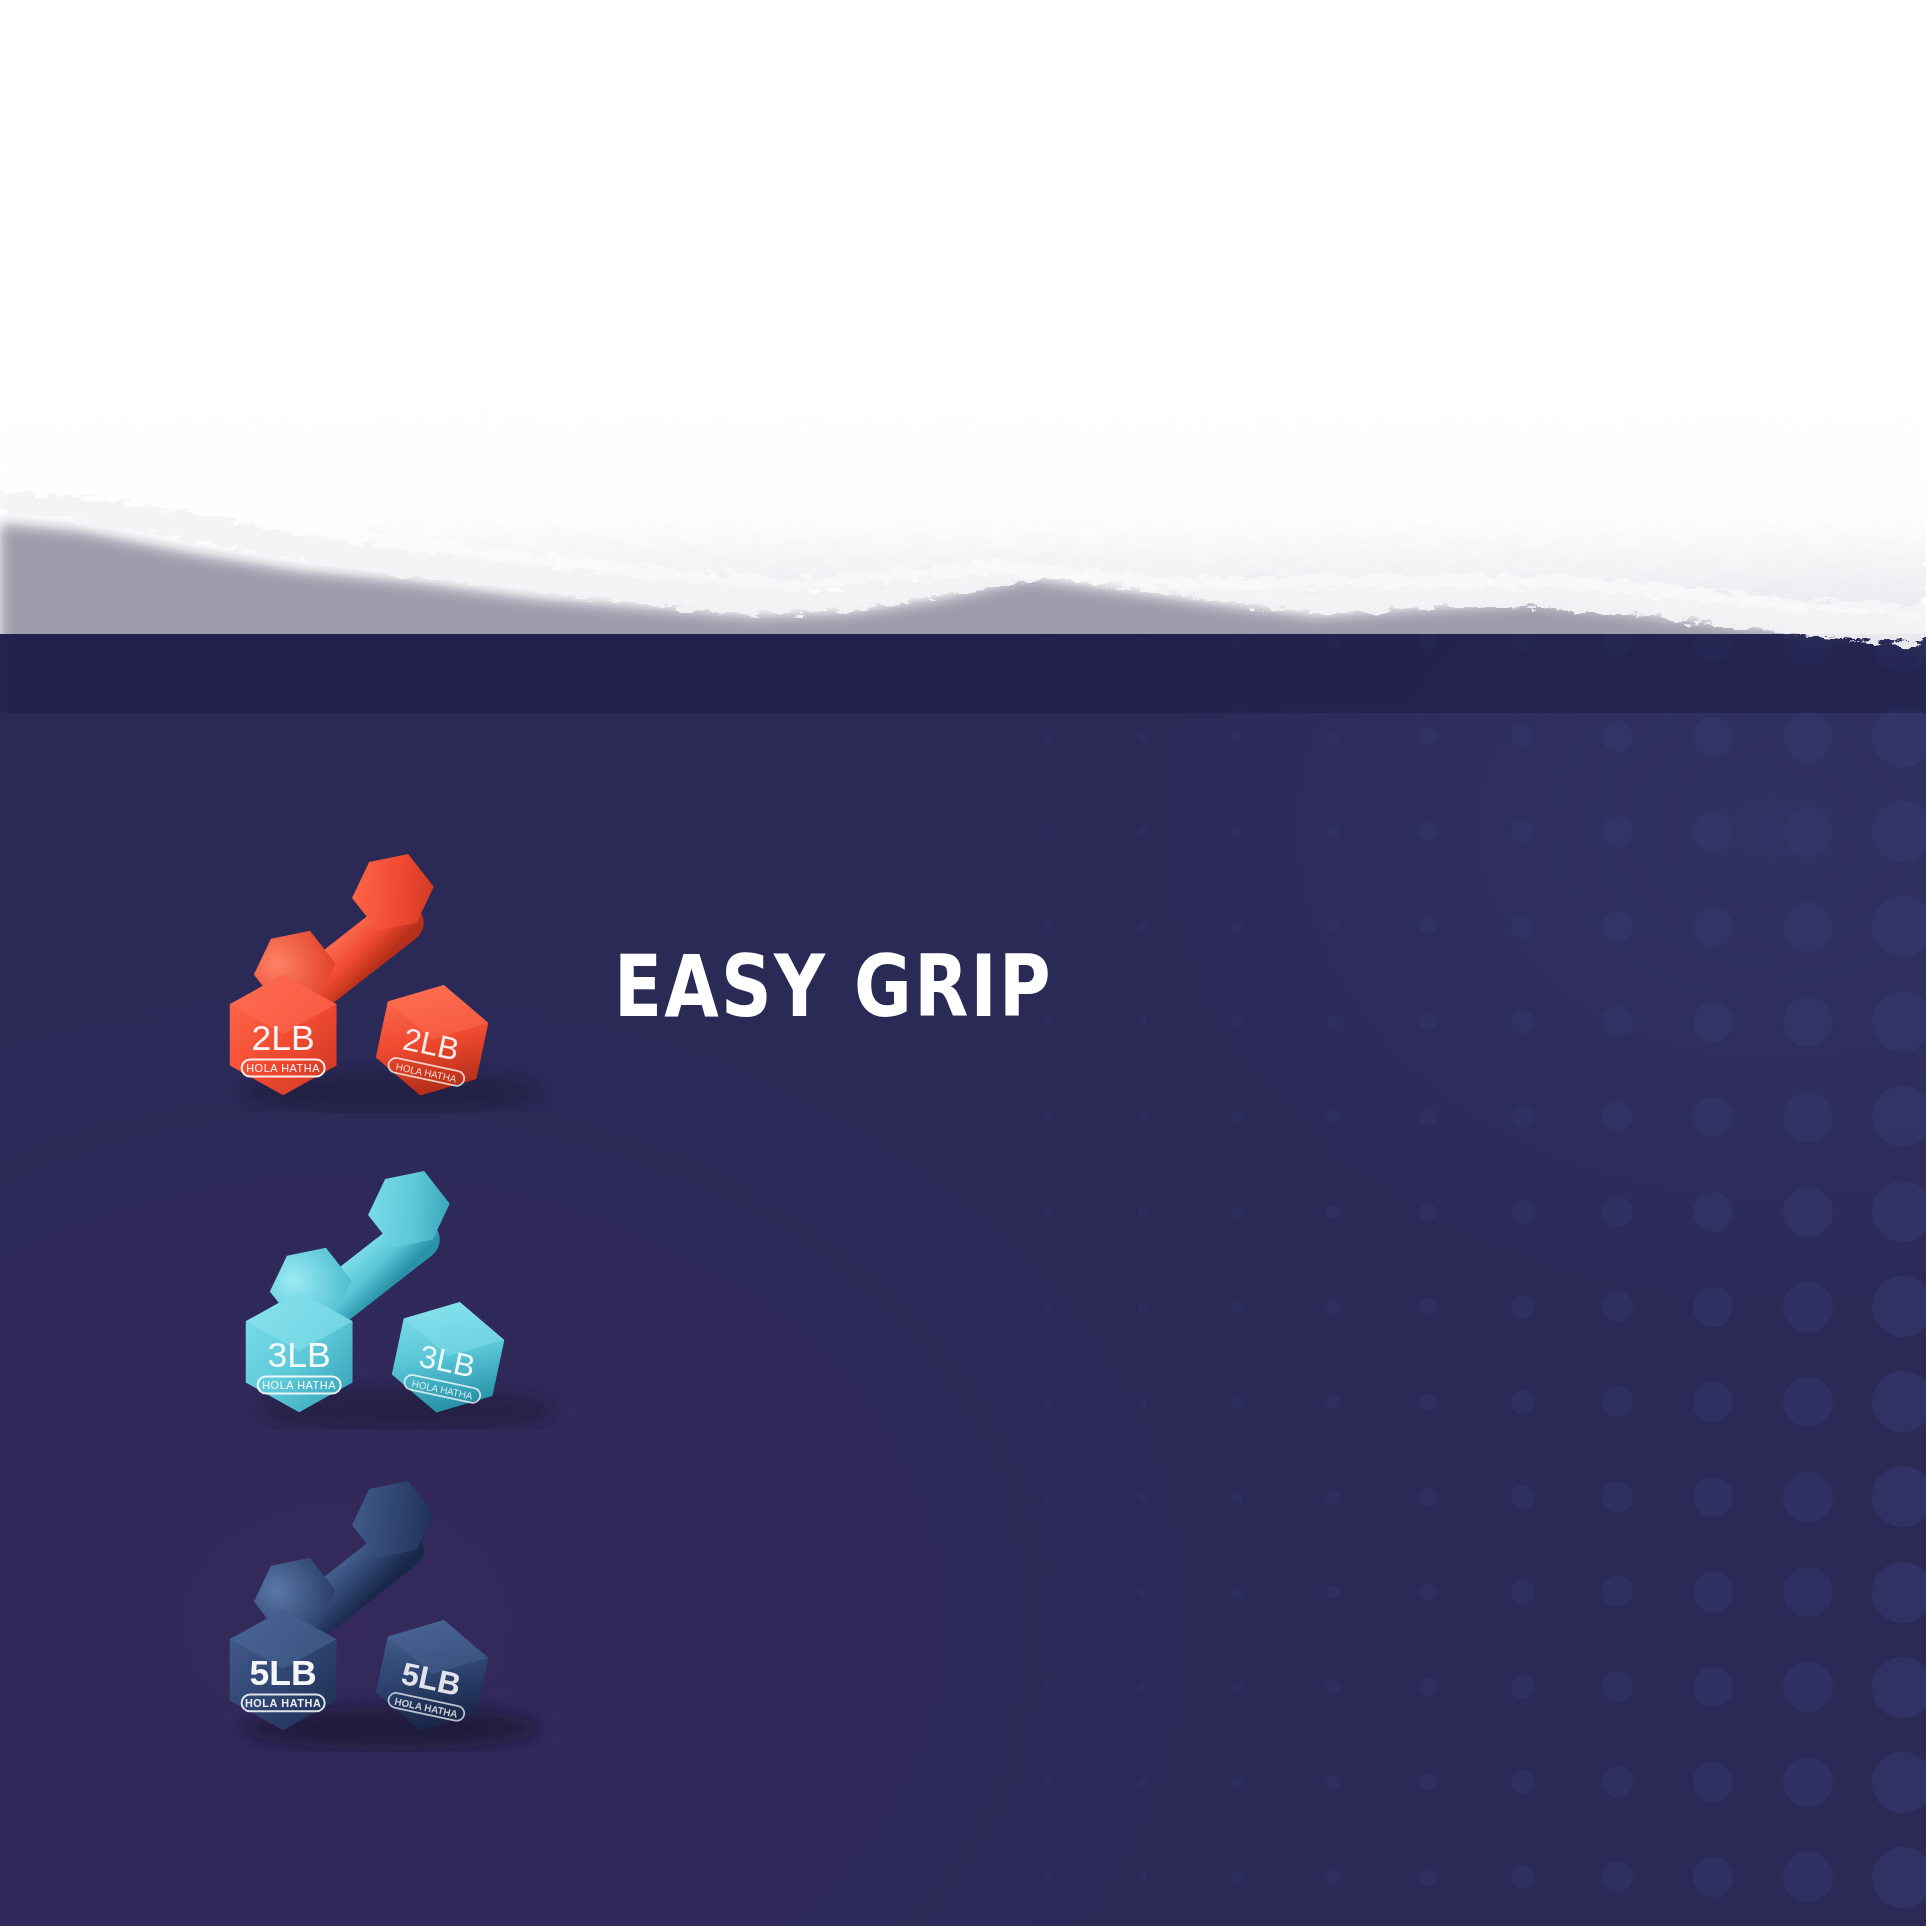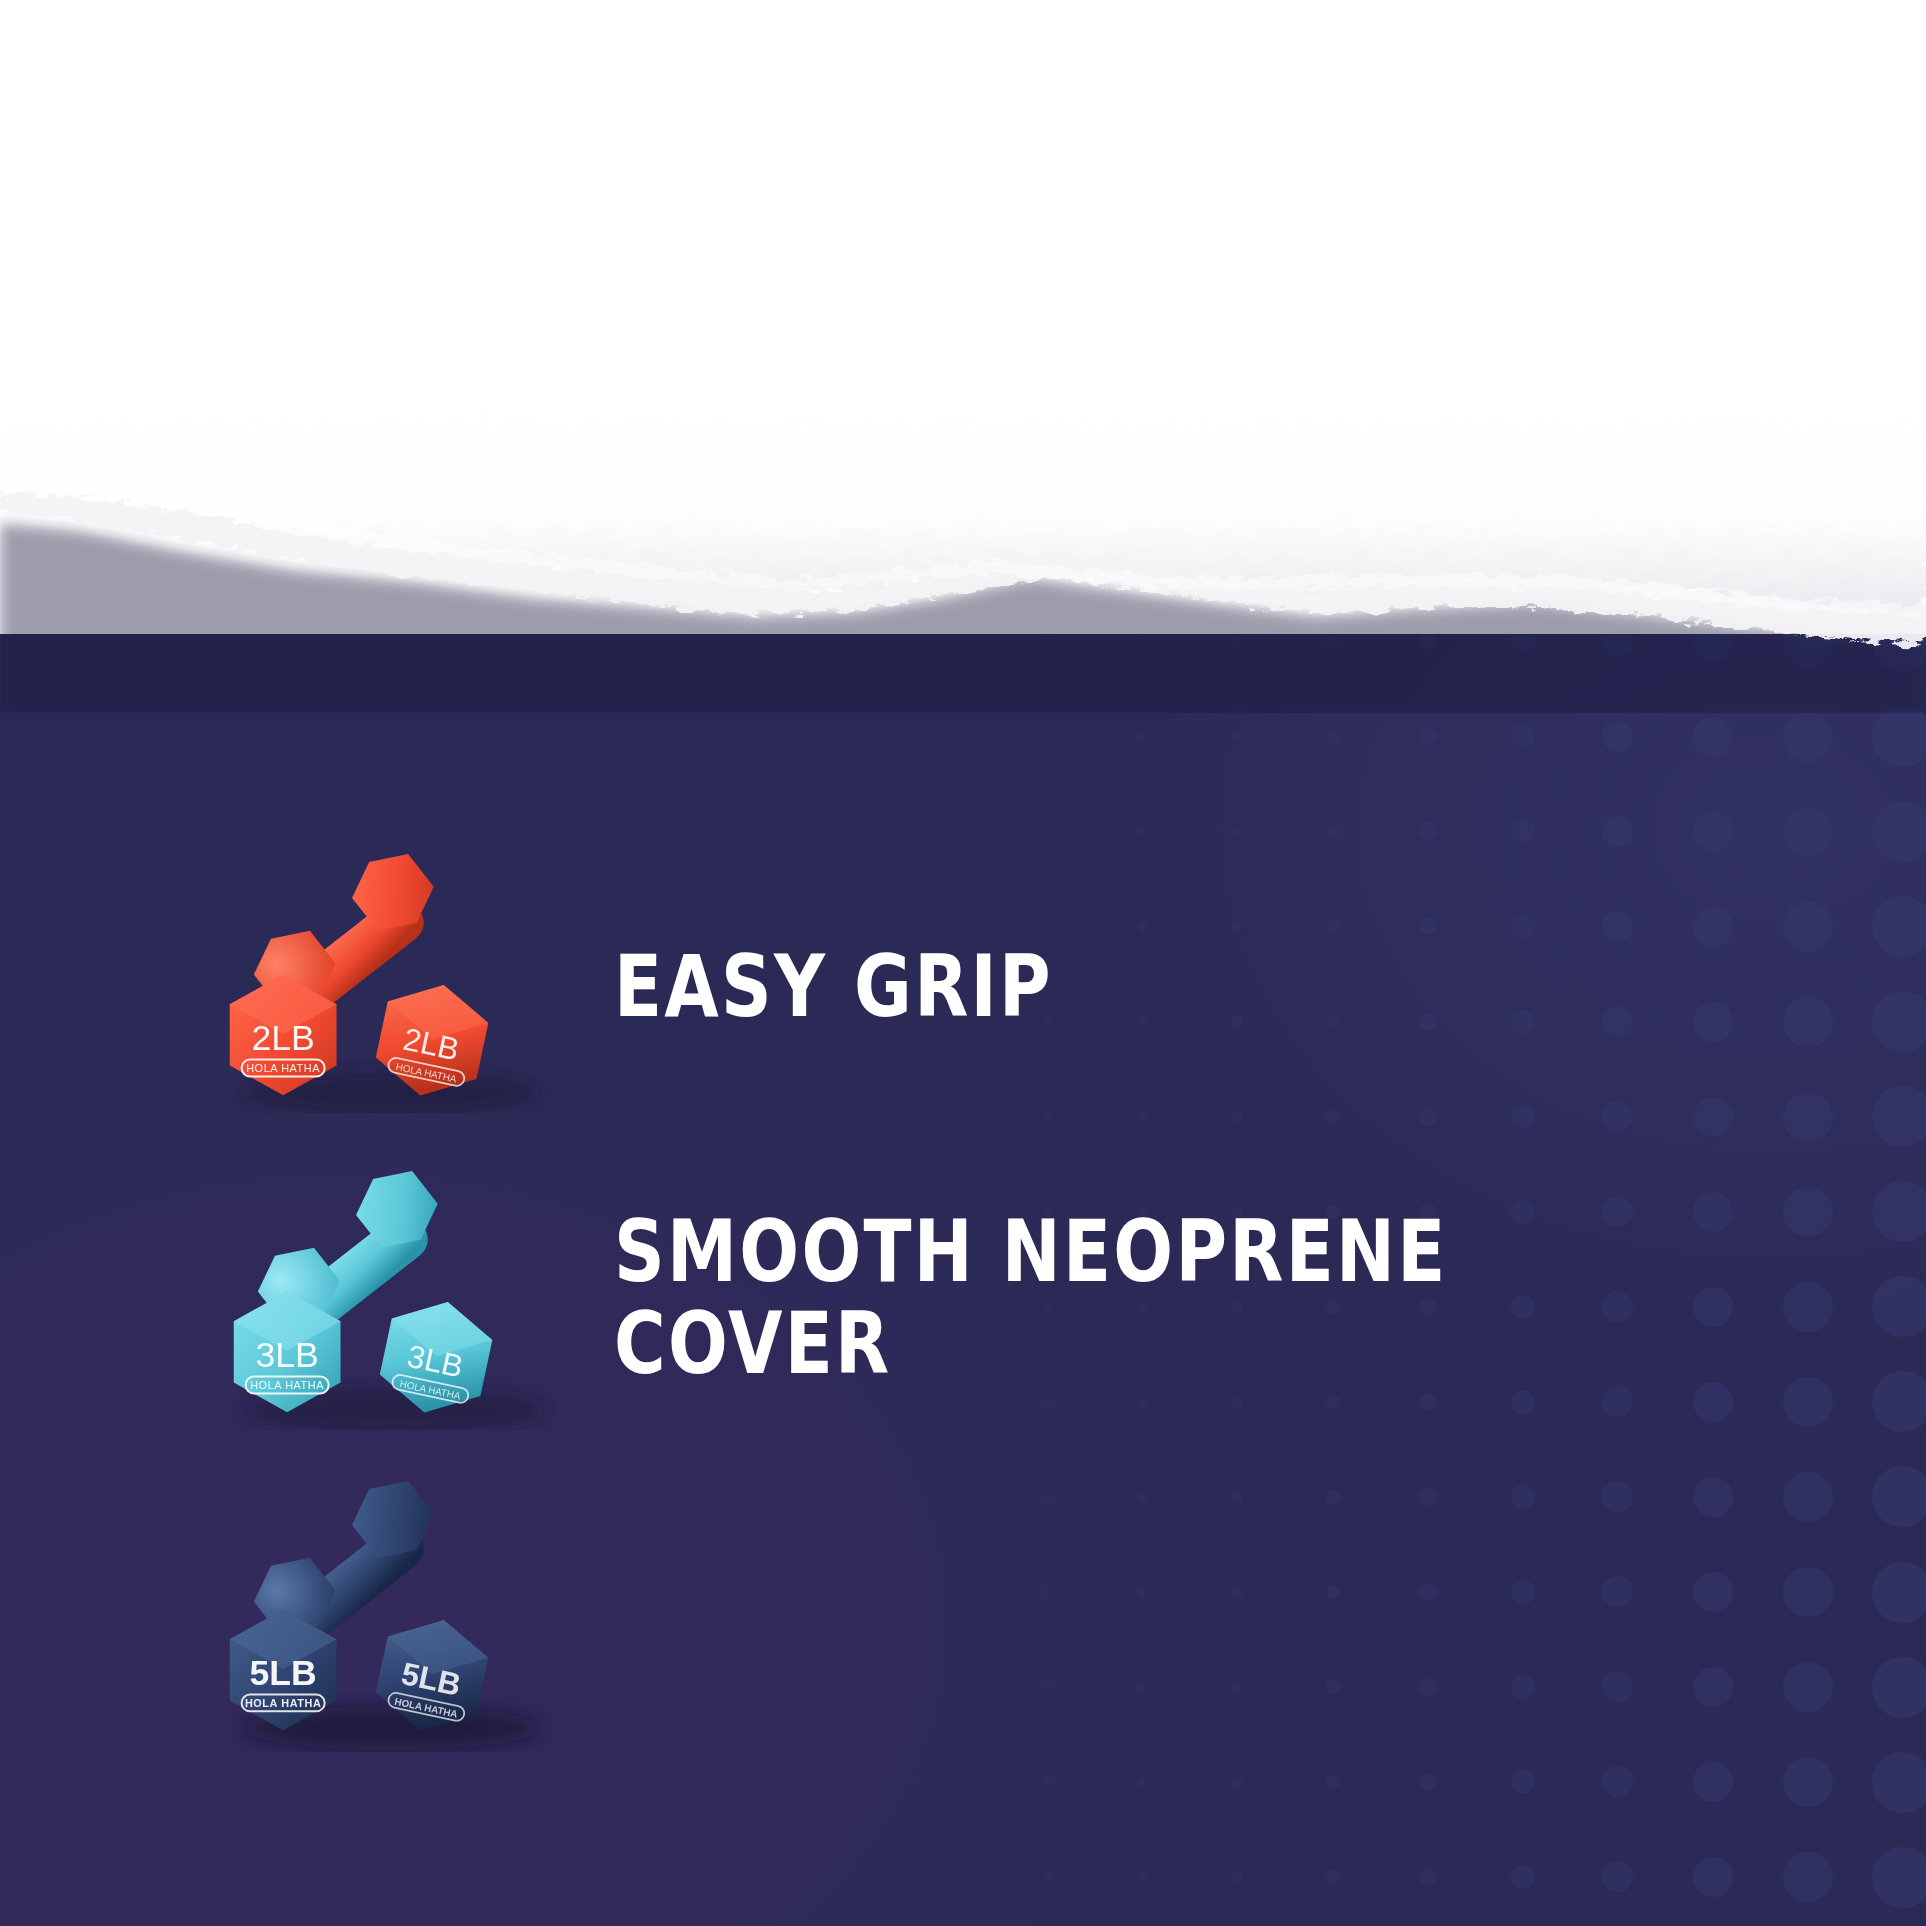--- a/index.html
+++ b/index.html
@@ -332,21 +332,21 @@
         <rect x="190" y="222" width="78" height="15" rx="7.5" fill="none" stroke="#ffffff" stroke-width="1.8" opacity="0.75"></rect>
         <text x="229" y="234" text-anchor="middle" fill="#ffffff" font-size="10" font-family="'Liberation Sans',sans-serif" opacity="0.8">HOLA HATHA</text>
       </g>
     </svg>
   </div>
 
   <div class="feature" style="left:614px;top:941px;width:1168px;">
     <div class="f-title">EASY GRIP</div>
   </div>
 
-  <div class="dumbs" style="left:212px;top:1163px;width:356px;height:267px;">
+  <div class="dumbs" style="left:224px;top:1163px;width:356px;height:267px;">
     <svg width="356" height="267" viewBox="0 0 360 270">
       <defs>
         <linearGradient id="t1" x1="0" y1="0" x2="1" y2="1">
           <stop offset="0%" stop-color="#7FE0EC"></stop>
             <stop offset="55%" stop-color="#5CC8D8"></stop>
             <stop offset="100%" stop-color="#2F9CB2"></stop>
         </linearGradient>
         <linearGradient id="t2" x1="0" y1="0" x2="0.4" y2="1">
           <stop offset="0%" stop-color="#8AE5F0"></stop>
             <stop offset="60%" stop-color="#57C5D6"></stop>
@@ -373,24 +373,20 @@
       <g transform="rotate(12 230 190)">
         <path d="M176,168 L228,140 L280,168 L280,226 L228,254 L176,226 Z" fill="url(#t2)"></path>
         <path d="M176,168 L228,140 L280,168 L228,196 Z" fill="#8FE6F0" opacity="0.4"></path>
         <text x="228" y="212" text-anchor="middle" fill="#ffffff" font-size="32" font-family="'Liberation Sans',sans-serif" opacity="0.9">3LB</text>
         <rect x="190" y="222" width="78" height="15" rx="7.5" fill="none" stroke="#ffffff" stroke-width="1.8" opacity="0.75"></rect>
         <text x="229" y="234" text-anchor="middle" fill="#ffffff" font-size="10" font-family="'Liberation Sans',sans-serif" opacity="0.8">HOLA HATHA</text>
       </g>
     </svg>
   </div>
 
-  <div class="feature" style="left:614px;top:1206px;width:1168px;">
-    <div class="f-title">SMOOTH NEOPRENE
-COVER</div>
-  </div>
 
   <div class="dumbs" style="left:208px;top:1465px;width:356px;height:287px;font-weight:bold;">
     <svg width="356" height="287" viewBox="0 0 360 290">
       <defs>
         <linearGradient id="n1" x1="0" y1="0" x2="1" y2="1">
           <stop offset="0%" stop-color="#44608F"></stop>
             <stop offset="55%" stop-color="#2F4470"></stop>
             <stop offset="100%" stop-color="#1C2C4E"></stop>
         </linearGradient>
         <linearGradient id="n2" x1="0" y1="0" x2="0.4" y2="1">

